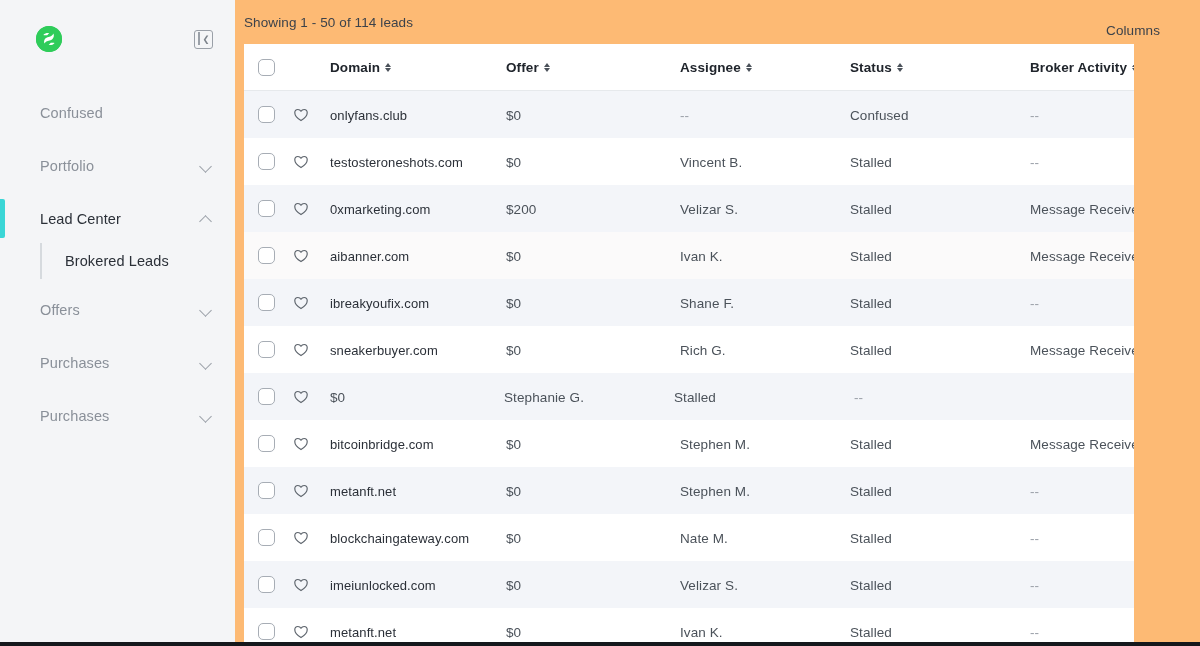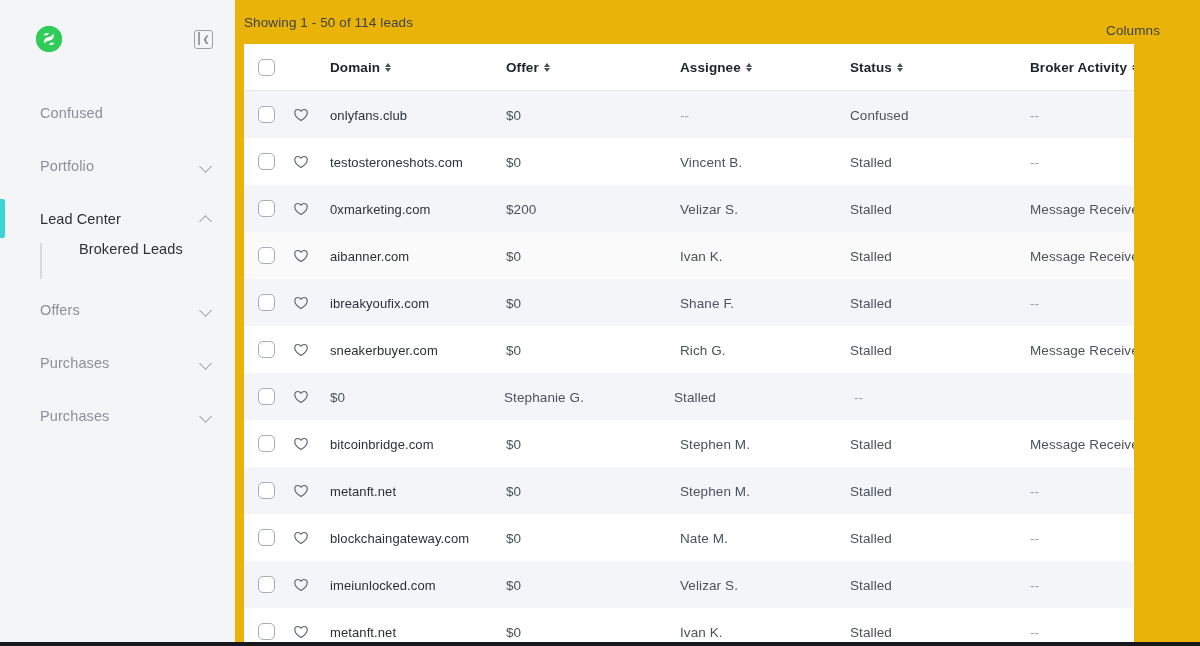--- a/index.html
+++ b/index.html
@@ -78,28 +78,28 @@
   }
   .caret.up::before {
     transform: rotate(-135deg); top: 5.5px;
   }
   .subnav { position: relative; padding-left: 40px; margin-top: -4px; margin-bottom: 2px; }
   .subnav::before {
     content: ""; position: absolute; left: 40px; top: 2px;
     width: 1.5px; height: 36px; background: #d6dade;
   }
   .subnav-item {
-    display: flex; height: 40px;
-    padding-left: 25px; cursor: pointer; margin-left: 14px;
+    display: flex; align-items: center; height: 40px;
+    padding-left: 25px; cursor: pointer;
   }
   .subnav-label { font-size: 14.5px; color: #2b3038; letter-spacing: .1px; }
 
   
   .main {
-    flex: 1 1 auto; position: relative; background: #eab308;
+    flex: 1 1 auto; position: relative; background: #fdba74;
     height: 646px; overflow: hidden;
   }
   .toolbar {
     height: 44px; display: flex; align-items: center;
     justify-content: space-between;
     padding: 0 40px 0 9px;
     position: relative;
   }
   .showing-text { font-size: 13.5px; color: #3c424a; letter-spacing: .1px; }
   .columns-btn { font-size: 13.5px; color: #3c424a; letter-spacing: .1px; cursor: pointer; background: none; border: 0; font-family: inherit; margin-top: 16px; }

